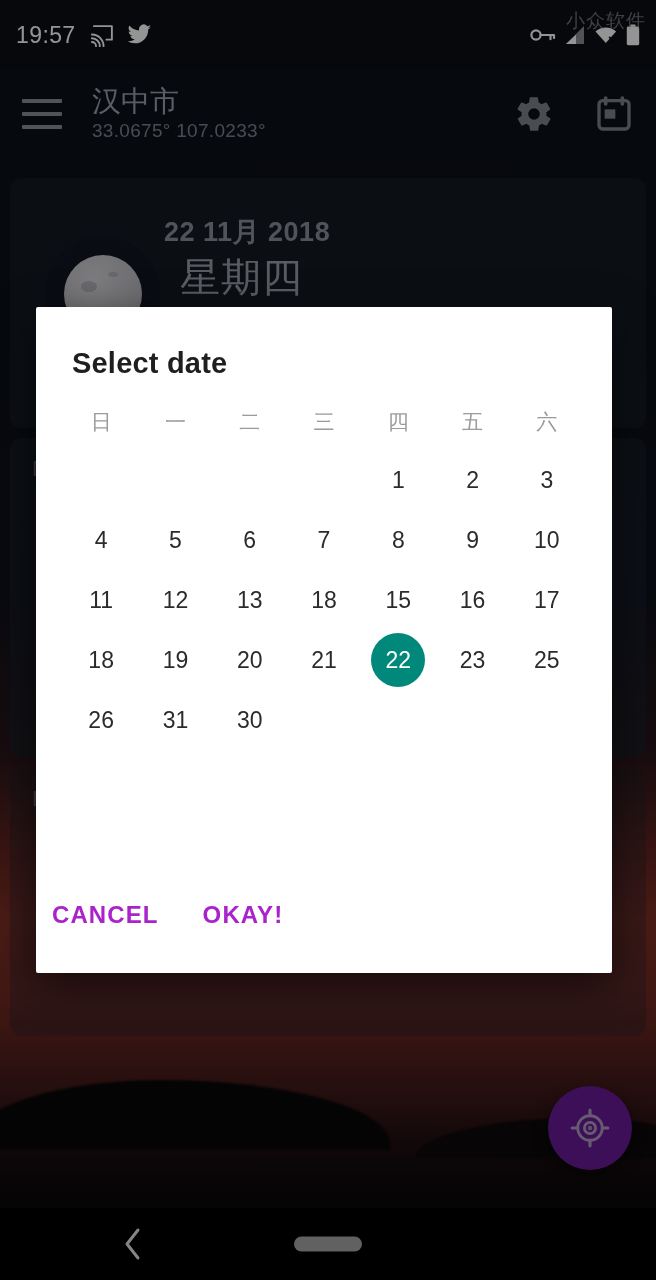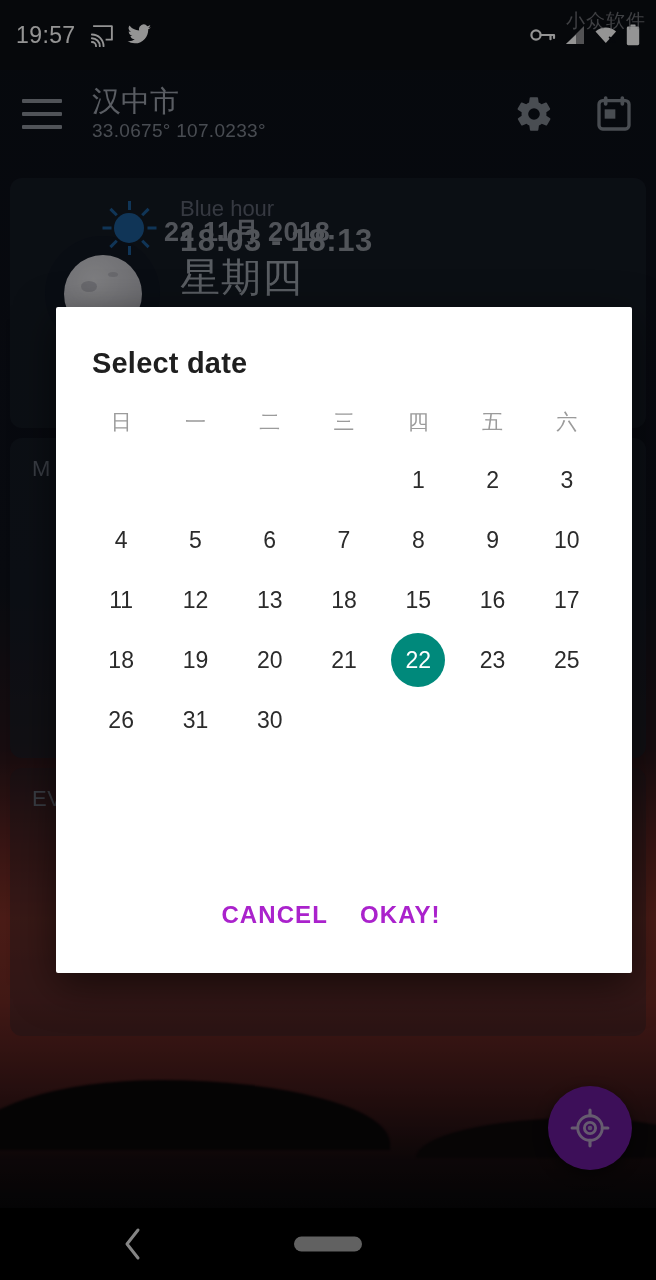--- a/index.html
+++ b/index.html
@@ -144,21 +144,21 @@
 
   
   .scrim {
     position:absolute; left:0; top:0; width:656px; height:1280px;
     background:rgba(0,0,0,.42);
     z-index:20;
   }
 
   
   .dialog {
-    position:absolute; left:56px; top:307px; width:576px; height:666px;
+    position:absolute; left:36px; top:307px; width:576px; height:666px;
     background:#fff;
     border-radius:2px;
     box-shadow:0 12px 42px rgba(0,0,0,.55);
     z-index:30;
     display:flex; flex-direction:column;
   }
   .dlg-title {
     color:#1f1f1f; font-size:29px; font-weight:700;
     padding:40px 0 0 36px; letter-spacing:.2px;
   }
@@ -192,21 +192,22 @@
     content:""; position:absolute; left:50%; top:50%;
     transform:translate(-50%,-50%);
     width:54px; height:54px; border-radius:50%;
     background:var(--accent,#00897b);
     z-index:-1;
   }
   .day.selected span { position:relative; z-index:1; }
 
   .dlg-actions {
     margin-top:auto;
-    display:flex; justify-content:center; align-items:center;
+    display:flex; justify-content:flex-start; align-items:center;
+    gap:12px;
     padding:0 26px 34px 0;
   }
   .dlg-btn {
     color:#aa22cc; font-size:24px; font-weight:700; letter-spacing:1.1px;
     padding:10px 16px; background:none; border:none;
     font-family:"Liberation Sans","DejaVu Sans",sans-serif;
   }
 </style>
 </head>
 <body>
@@ -227,37 +228,20 @@
   </div>
 
   <div class="card" id="card-mid">
     <div class="card-label">M</div>
   </div>
 
   <div class="card" id="card-events">
     <div class="card-label">EV</div>
   </div>
 
-  <div class="bluehour-row">
-    <div class="bh-icon">
-      <div class="bh-core"></div>
-      <div class="bh-ray" style="transform:rotate(0deg)"></div>
-      <div class="bh-ray" style="transform:rotate(45deg)"></div>
-      <div class="bh-ray" style="transform:rotate(90deg)"></div>
-      <div class="bh-ray" style="transform:rotate(135deg)"></div>
-      <div class="bh-ray" style="transform:rotate(180deg)"></div>
-      <div class="bh-ray" style="transform:rotate(225deg)"></div>
-      <div class="bh-ray" style="transform:rotate(270deg)"></div>
-      <div class="bh-ray" style="transform:rotate(315deg)"></div>
-    </div>
-    <div class="bh-text">
-      <div class="bh-title">Blue hour</div>
-      <div class="bh-time">18:03 - 18:13</div>
-    </div>
-  </div>
 
   <div class="fab" style="background: rgb(106, 27, 154);">
     <svg width="42" height="42" viewBox="0 0 24 24">
       <circle cx="12" cy="12" r="3.2" fill="none" stroke="#b09ec0" stroke-width="1.6"></circle>
       <circle cx="12" cy="12" r="7" fill="none" stroke="#b09ec0" stroke-width="1.6"></circle>
       <circle cx="12" cy="12" r="1.3" fill="#9f8ab5"></circle>
       <path d="M12 1.8v3.2M12 19v3.2M1.8 12h3.2M19 12h3.2" stroke="#b09ec0" stroke-width="1.8" stroke-linecap="round"></path>
     </svg>
   </div>
 

